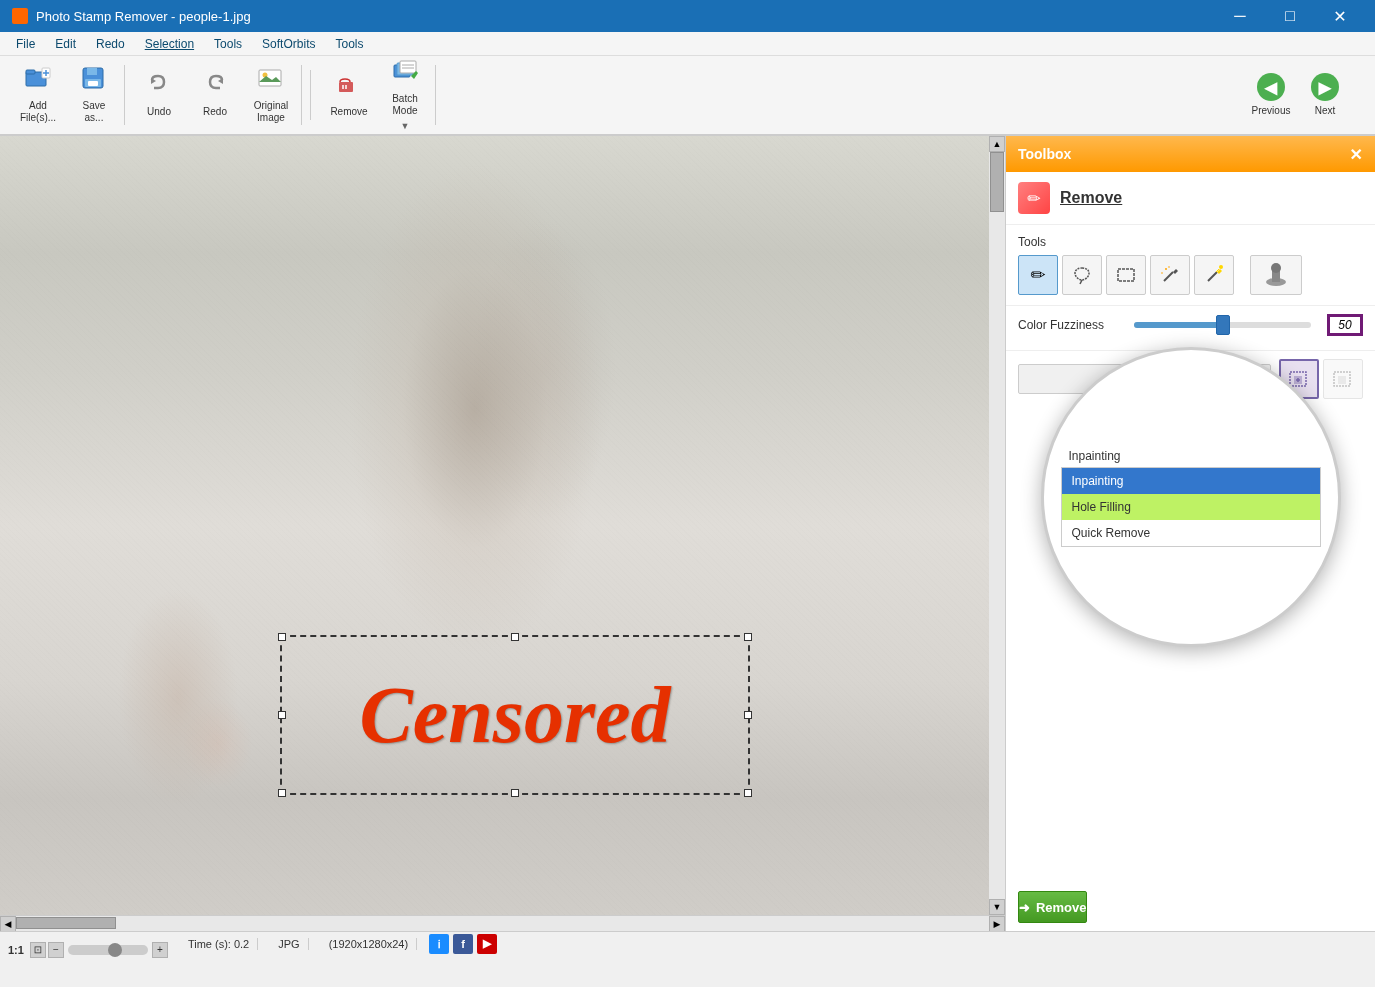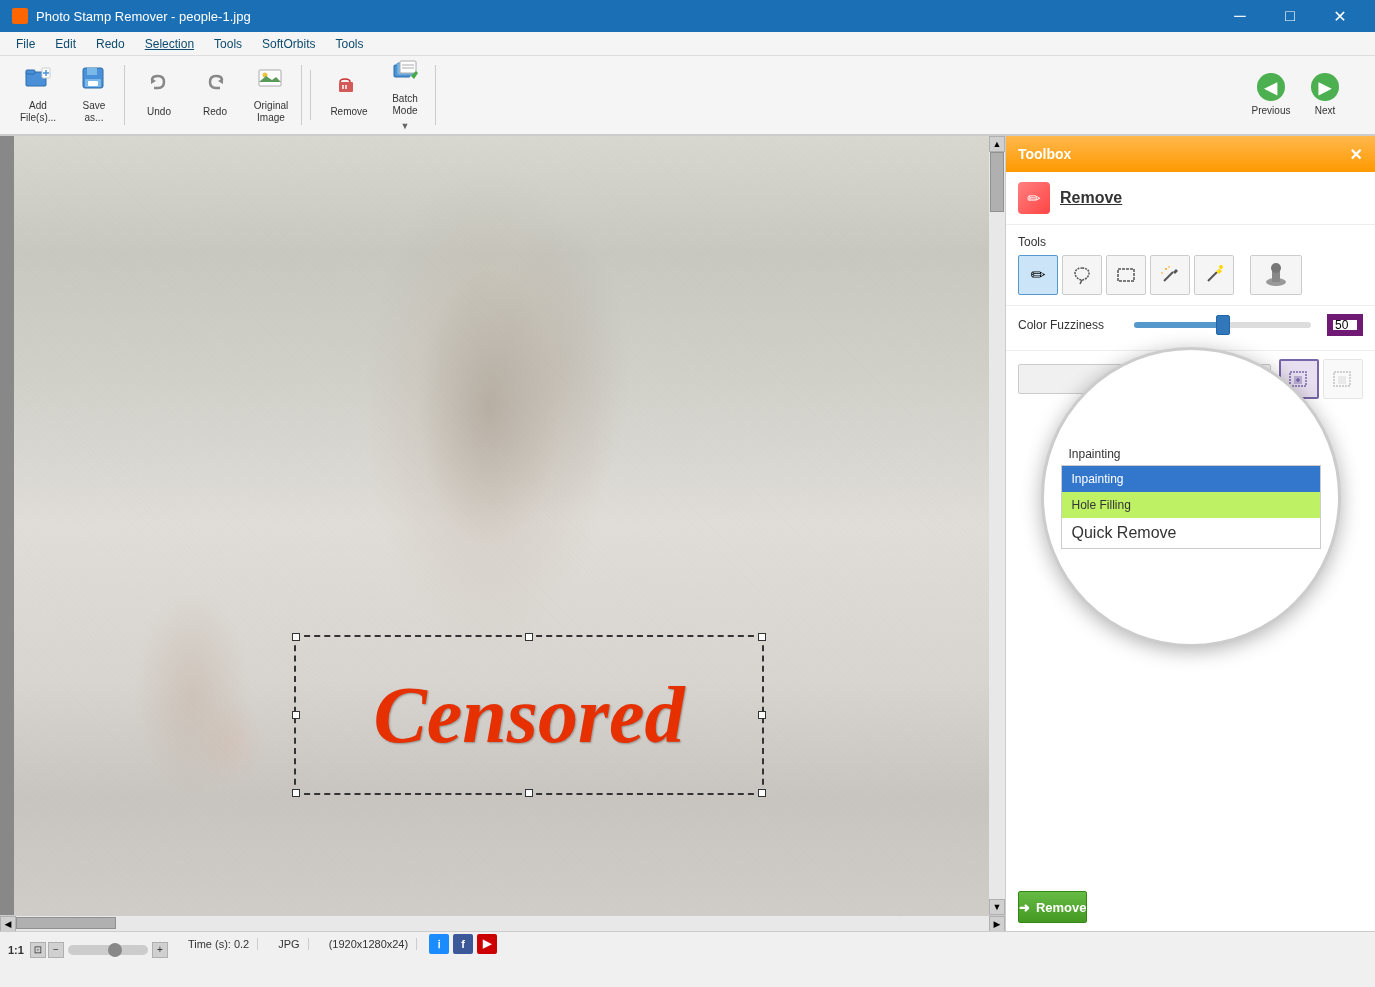--- a/index.html
+++ b/index.html
@@ -296,23 +296,25 @@
       width: 14px;
       height: 20px;
       background: #3377bb;
       border: 1px solid #2266aa;
       border-radius: 2px;
       cursor: pointer;
     }
     .slider-value {
       width: 36px;
       height: 22px;
-      border: 6px solid #701a75;
+      border: 3px solid #701a75;
+      text-align: center;
       font-size: 12px;
       padding: 2px;
+      font-style: italic;
     }
 
     
     .toolbox-bottom {
       padding: 8px 12px;
       display: flex;
       align-items: center;
       gap: 8px;
       border-top: 1px solid #eee;
     }
@@ -449,21 +451,20 @@
       background: #ccc;
       margin: 0 4px;
     }
     .canvas-bg {
       width: 100%;
       height: 100%;
       background: 
         linear-gradient(180deg, #d8d8d0 0%, #c8c8c0 15%, #d0cfc8 30%, #e0ddd8 50%, #d8d5d0 70%, #c8c5c0 85%, #d0cdc8 100%);
       position: relative;
       overflow: hidden;
-      margin-left: 14px;
     }
     .figure-blur {
       position: absolute;
       top: 0;
       left: 0;
       width: 100%;
       height: 100%;
       background:
         radial-gradient(ellipse 180px 350px at 48% 35%, rgba(160,145,130,0.55) 0%, rgba(190,175,160,0.2) 40%, transparent 70%),
         radial-gradient(ellipse 100px 180px at 18% 72%, rgba(195,175,160,0.45) 0%, transparent 60%),
@@ -741,21 +742,21 @@
 
     <div style="position:relative;flex:1;display:flex;flex-direction:column;">
 
       <div style="position:absolute;top:-60px;left:50%;transform:translateX(-50%);z-index:10;">
         <div style="width:300px;height:300px;border-radius:50%;border:3px solid #ccc;background:white;overflow:hidden;display:flex;flex-direction:column;justify-content:center;align-items:center;box-shadow:0 4px 20px rgba(0,0,0,0.3);">
           <div style="width:260px;">
             <div style="font-size:12px;color:#333;padding:2px 8px 4px;">Inpainting</div>
             <ul style="list-style:none;border:1px solid #ccc;">
               <li style="padding:6px 10px;font-size:12px;cursor:pointer;background:#3377cc;color:white;">Inpainting</li>
               <li style="padding:6px 10px;font-size:12px;cursor:pointer;background:#bef264;color:#333;">Hole Filling</li>
-              <li style="padding:6px 10px;font-size:16px;cursor:pointer;background:white;color:#333;">Quick Remove</li>
+              <li style="padding:6px 10px;font-size:12px;cursor:pointer;background:white;color:#333;">Quick Remove</li>
             </ul>
           </div>
         </div>
       </div>
 
       <div style="position:absolute;bottom:8px;left:12px;right:12px;">
         <button class="remove-action-btn">
           <span>➜</span>
           <span>Remove</span>
         </button>

